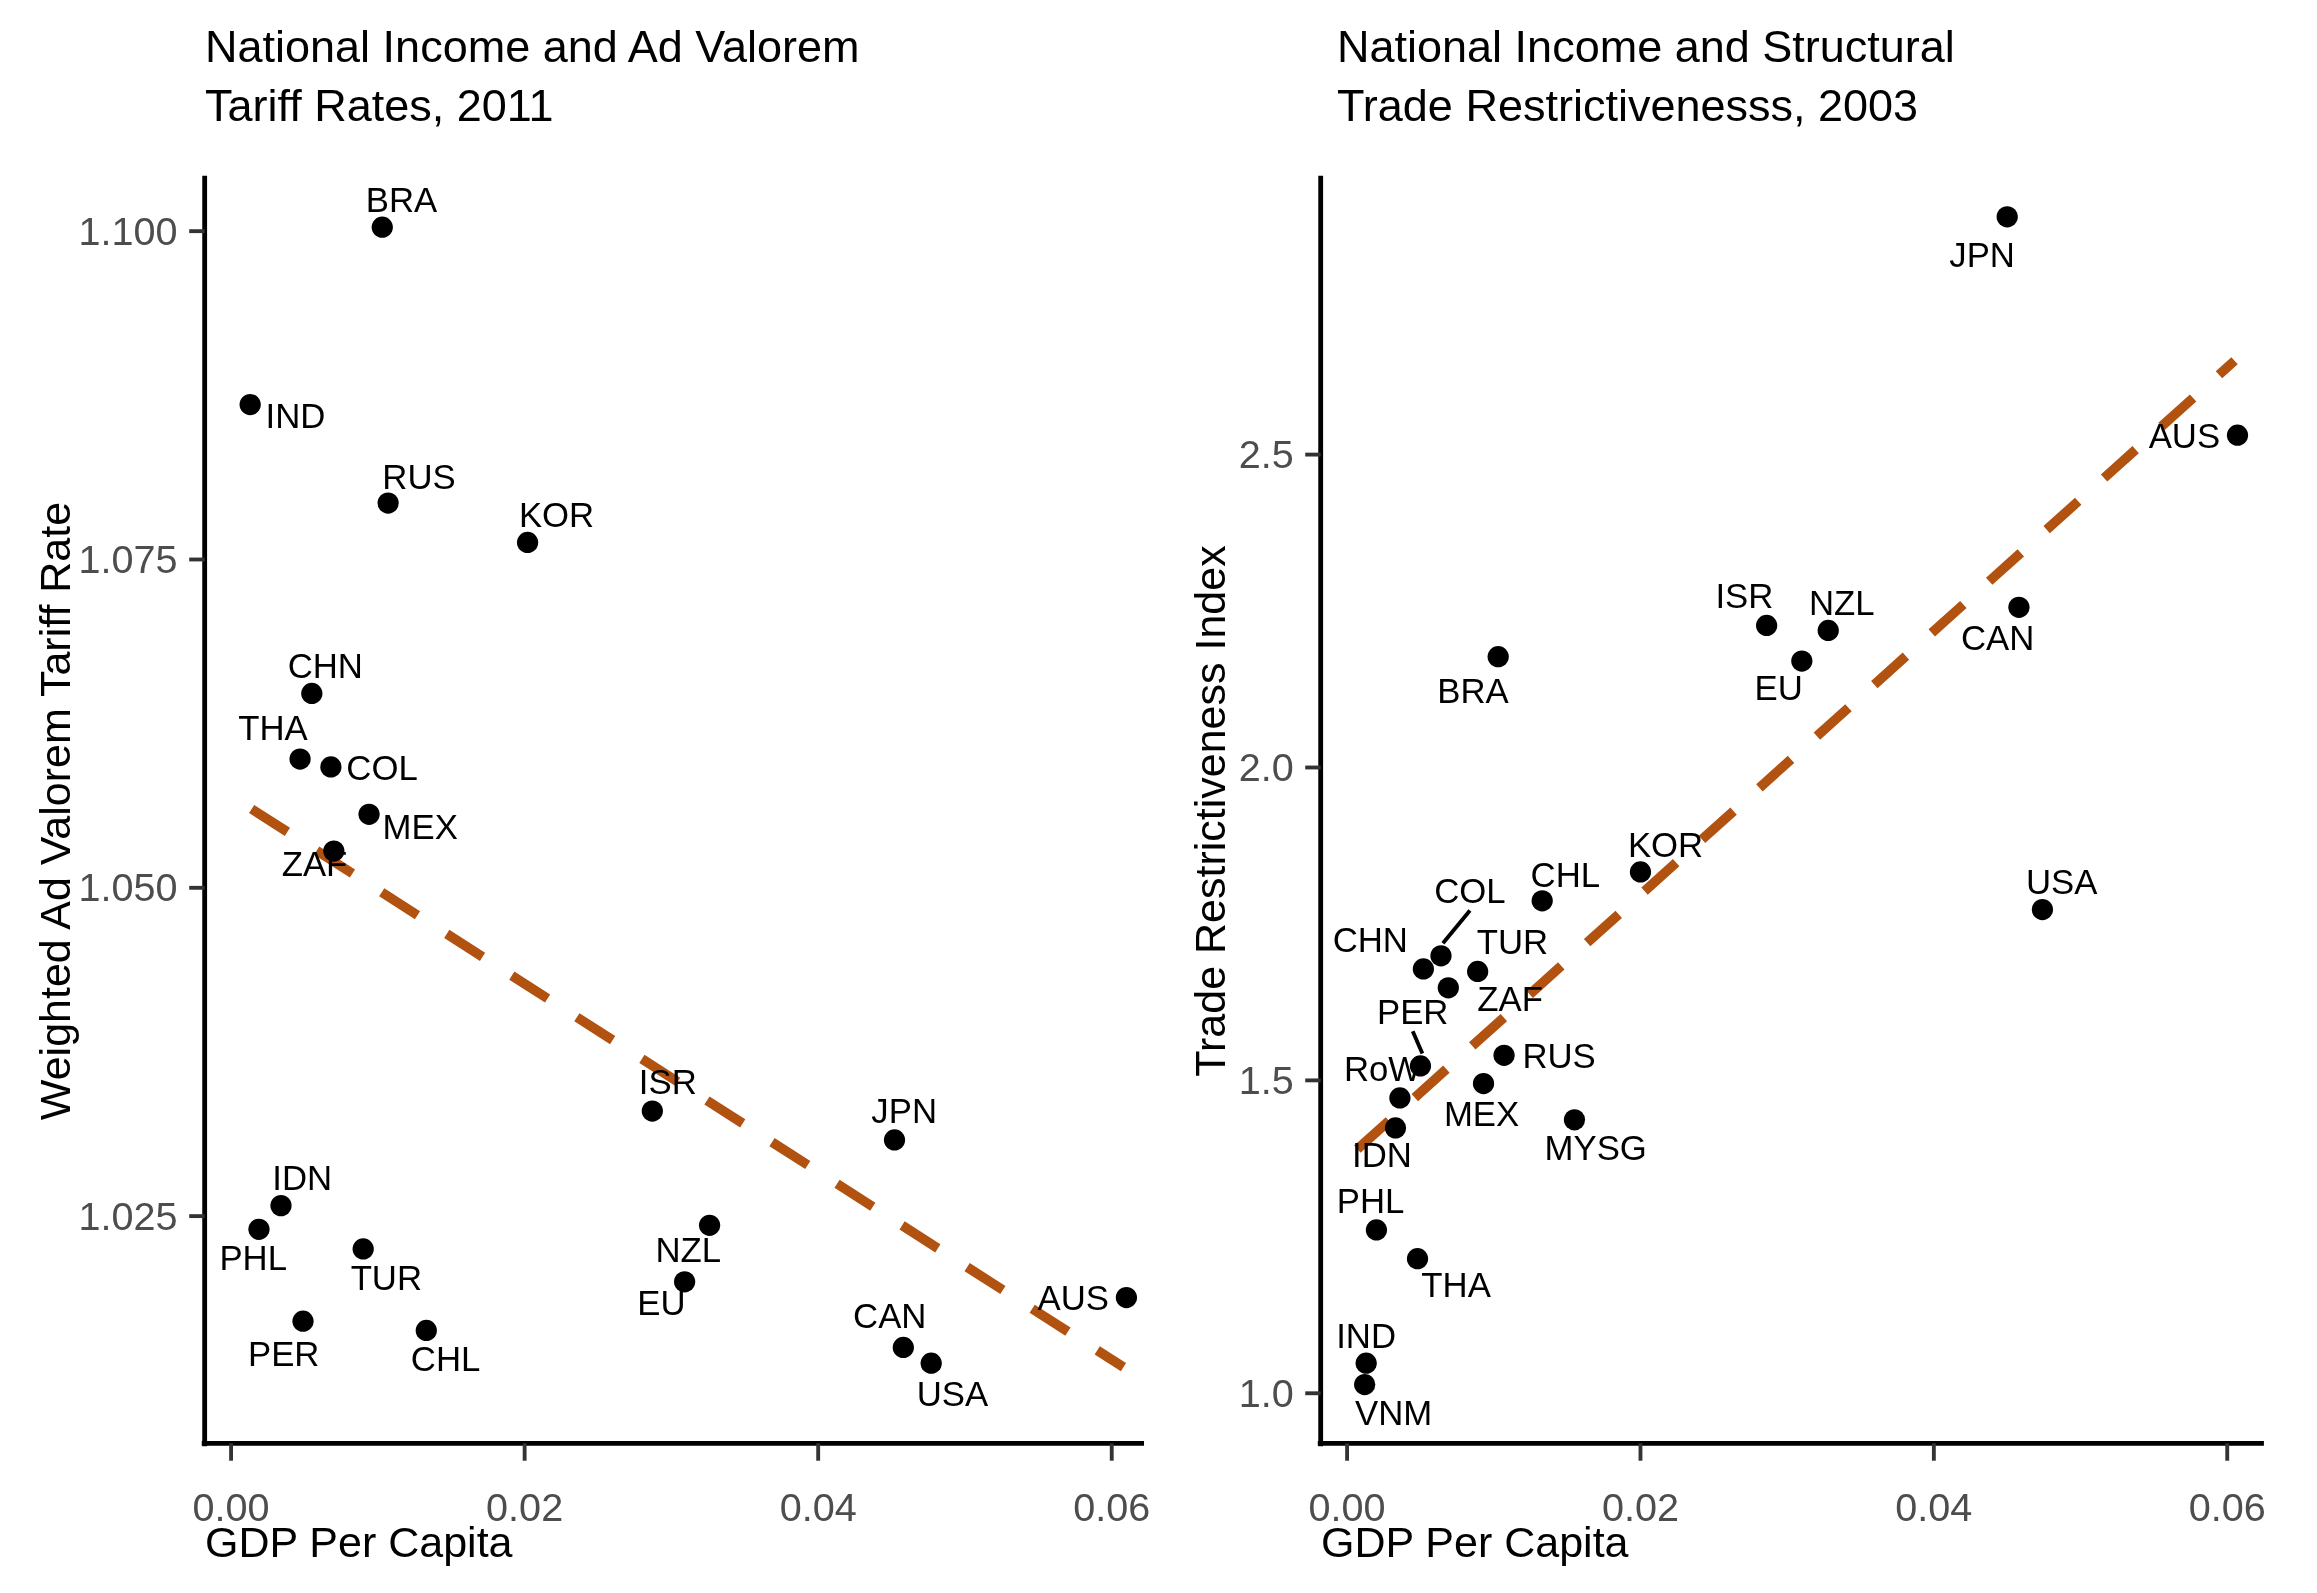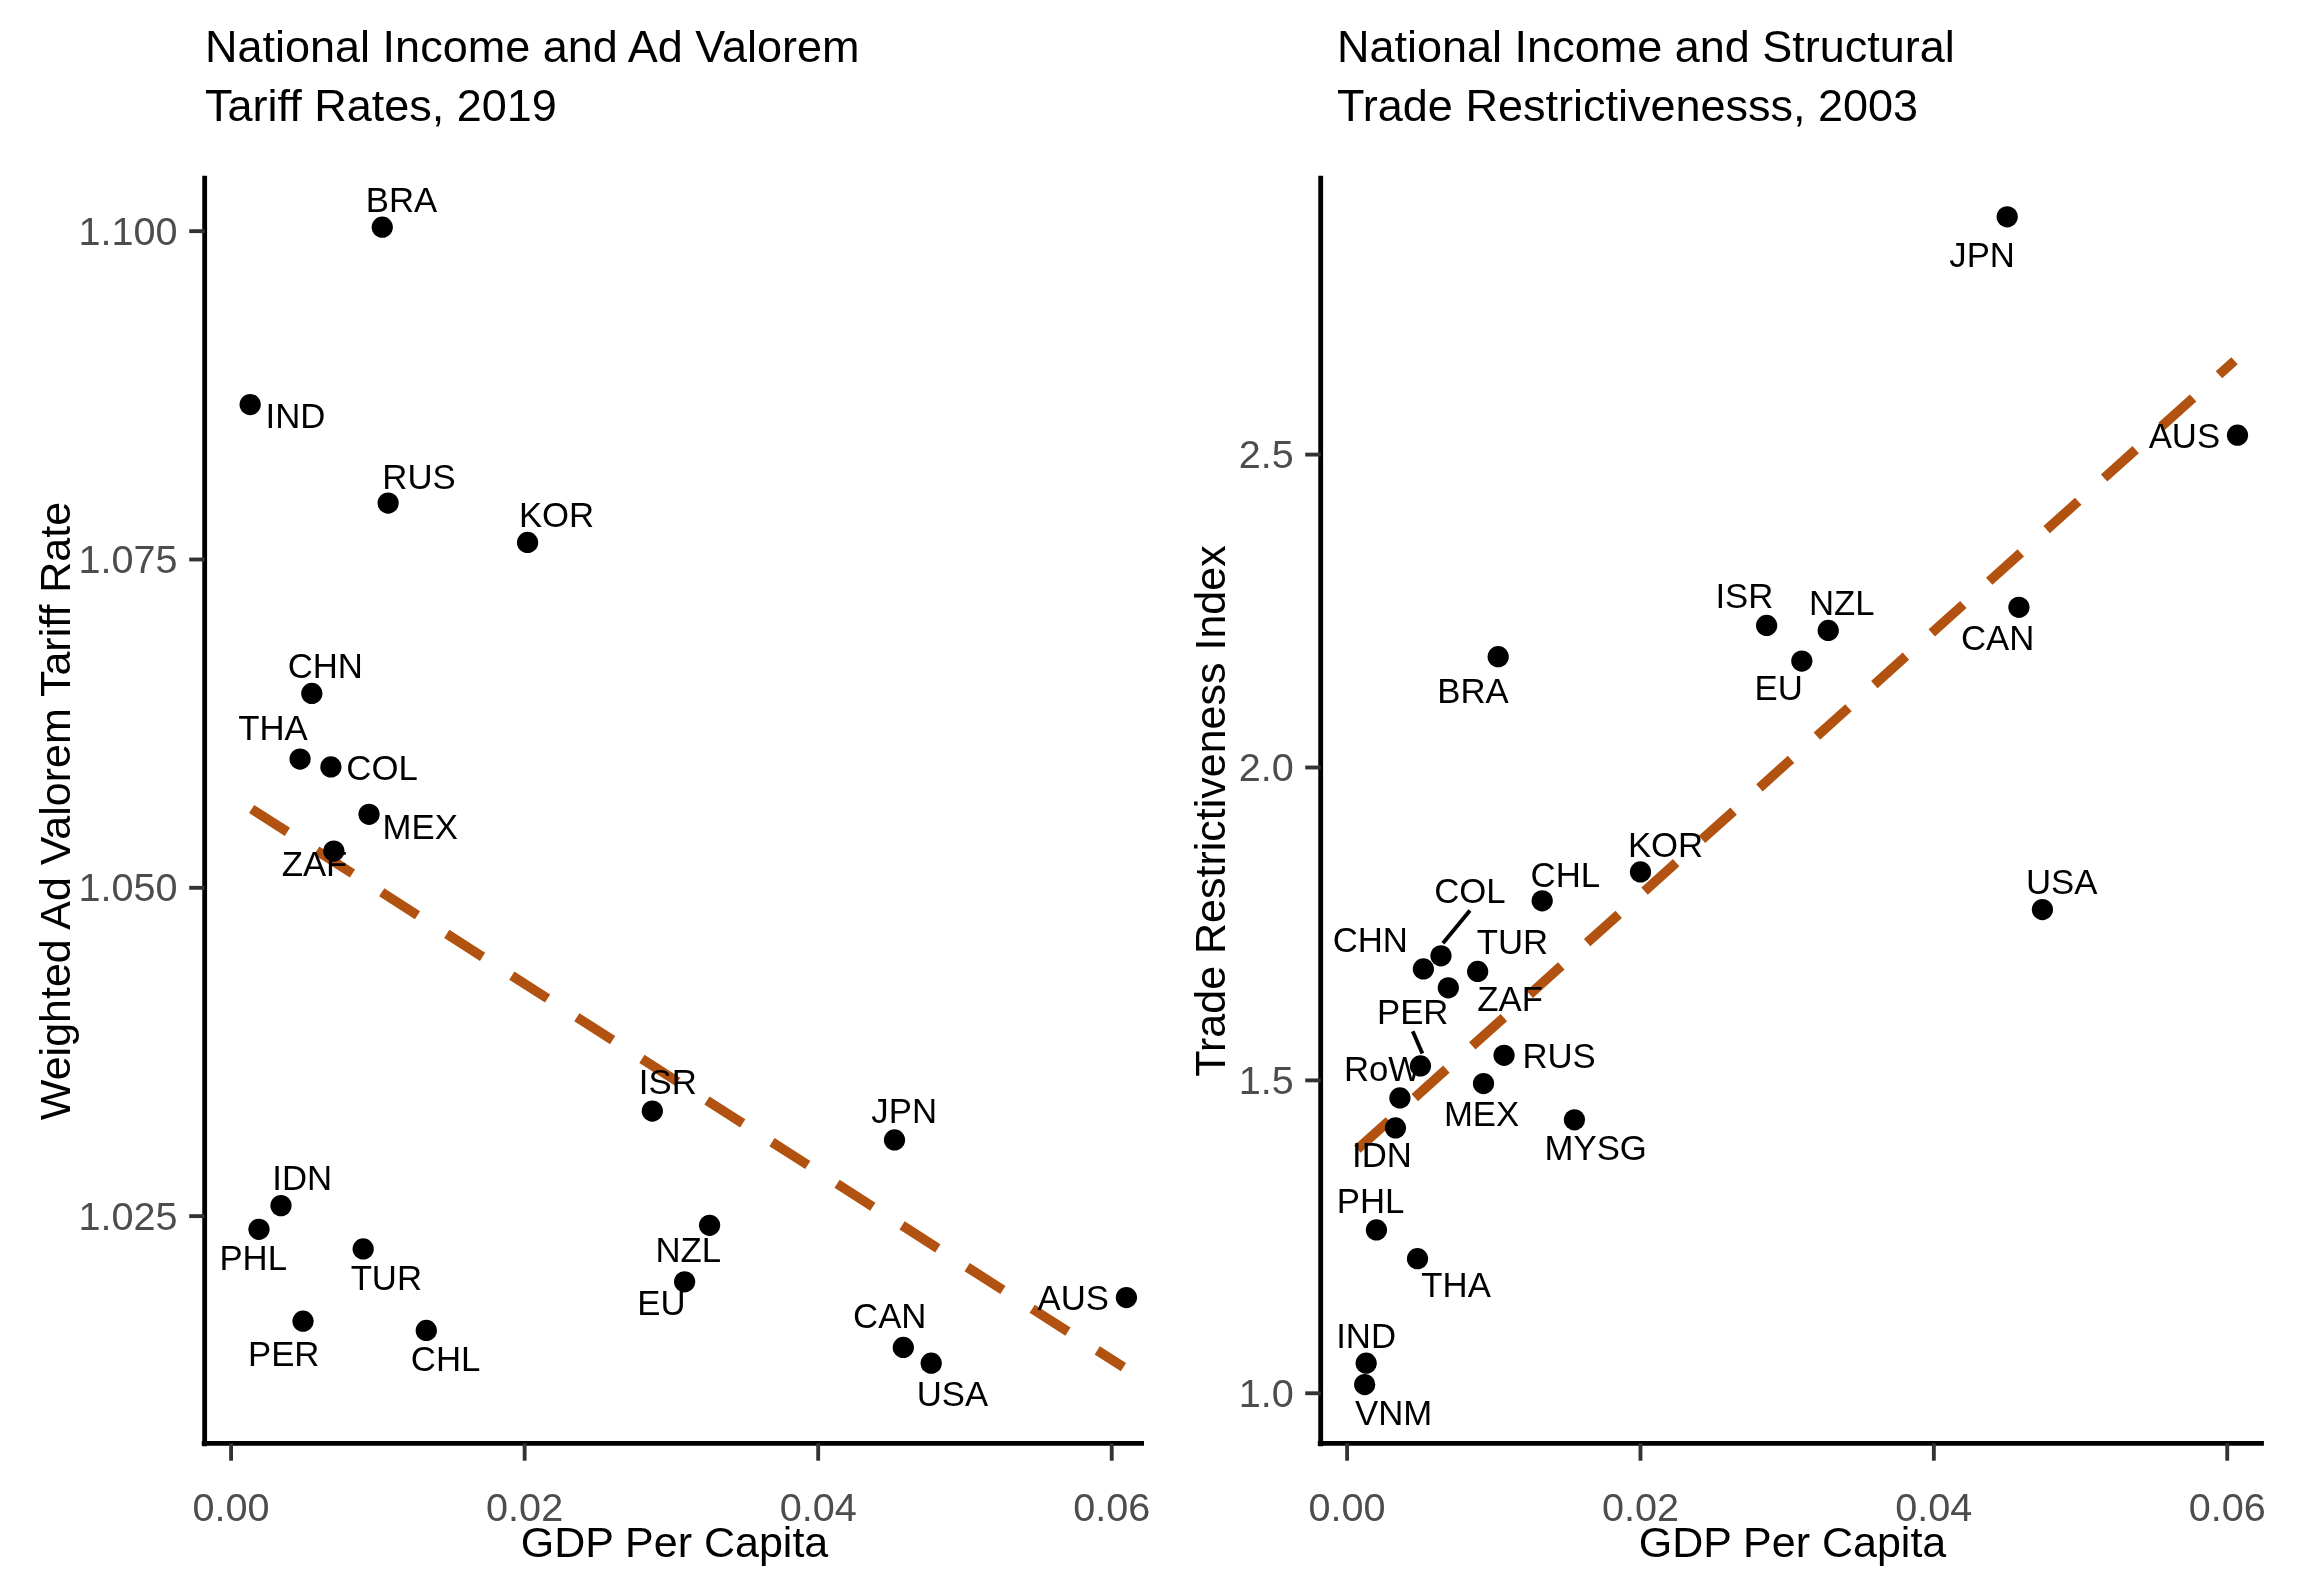--- a/index.html
+++ b/index.html
@@ -1,29 +1,29 @@
 <!DOCTYPE html>
 <html><head>
 <meta charset="utf-8">
 <style>
   html,body{margin:0;padding:0;background:#ffffff;}
   body{width:2317px;height:1593px;position:relative;overflow:hidden;
        font-family:"Liberation Sans", sans-serif;color:#000;}
   .title{position:absolute;font-size:45px;line-height:59px;white-space:pre-line;
          color:#000;letter-spacing:0px;}
-  .xlab{position:absolute;font-size:43px;text-align:center;color:#000;}
+  .xlab{position:absolute;font-size:43px;text-align:left;color:#000;}
   .ylab{position:absolute;width:1294px;height:54px;text-align:center;font-size:43px;
         transform:rotate(-90deg);color:#000;}
   svg{position:absolute;left:0;top:0;}
 </style>
 </head>
 <body>
 
 <div class="title" style="left:205px;top:17.4px;">National Income and Ad Valorem
- Tariff Rates, 2019</div>
+ Tariff Rates, 2011</div>
 <div class="title" style="left:1337px;top:17.4px;">National Income and Structural
  Trade Restrictivenesss, 2003</div>
 
 <div class="ylab" style="left:-589px;top:784px;">Weighted Ad Valorem Tariff Rate</div>
 <div class="ylab" style="left:566px;top:784px;">Trade Restrictiveness Index</div>
 
 <div class="xlab" style="left:205px;width:939px;top:1518px;">GDP Per Capita</div>
 <div class="xlab" style="left:1321px;width:943px;top:1518px;">GDP Per Capita</div>
 
 <svg id="plot" width="2317" height="1593" viewBox="0 0 2400 1650">

